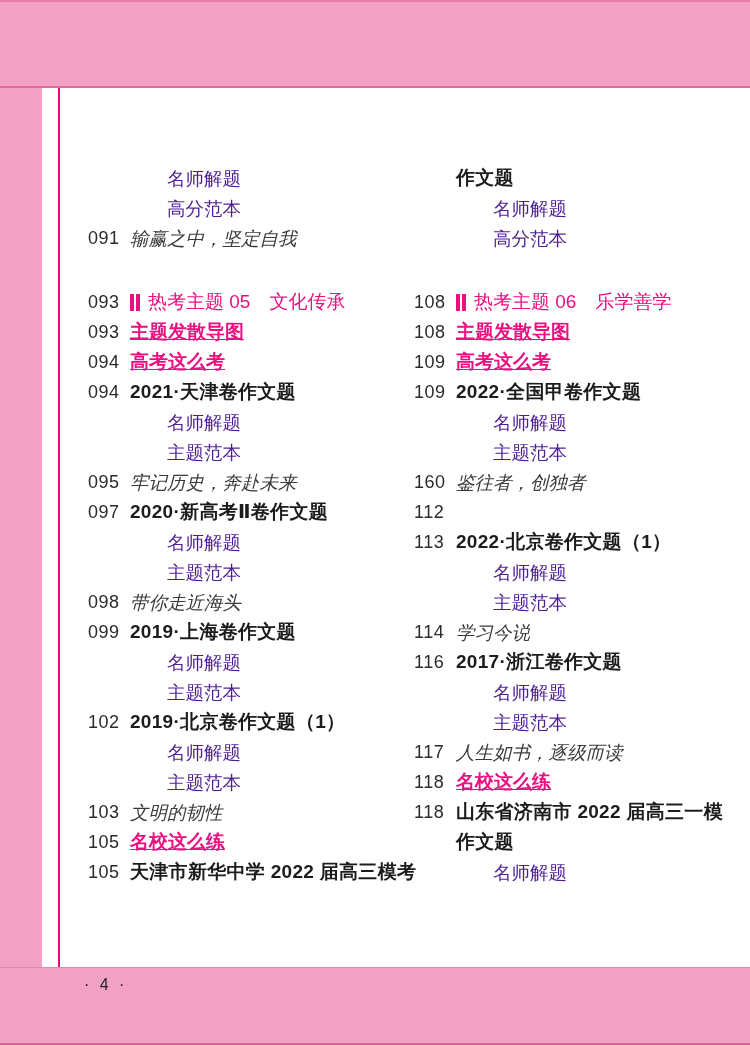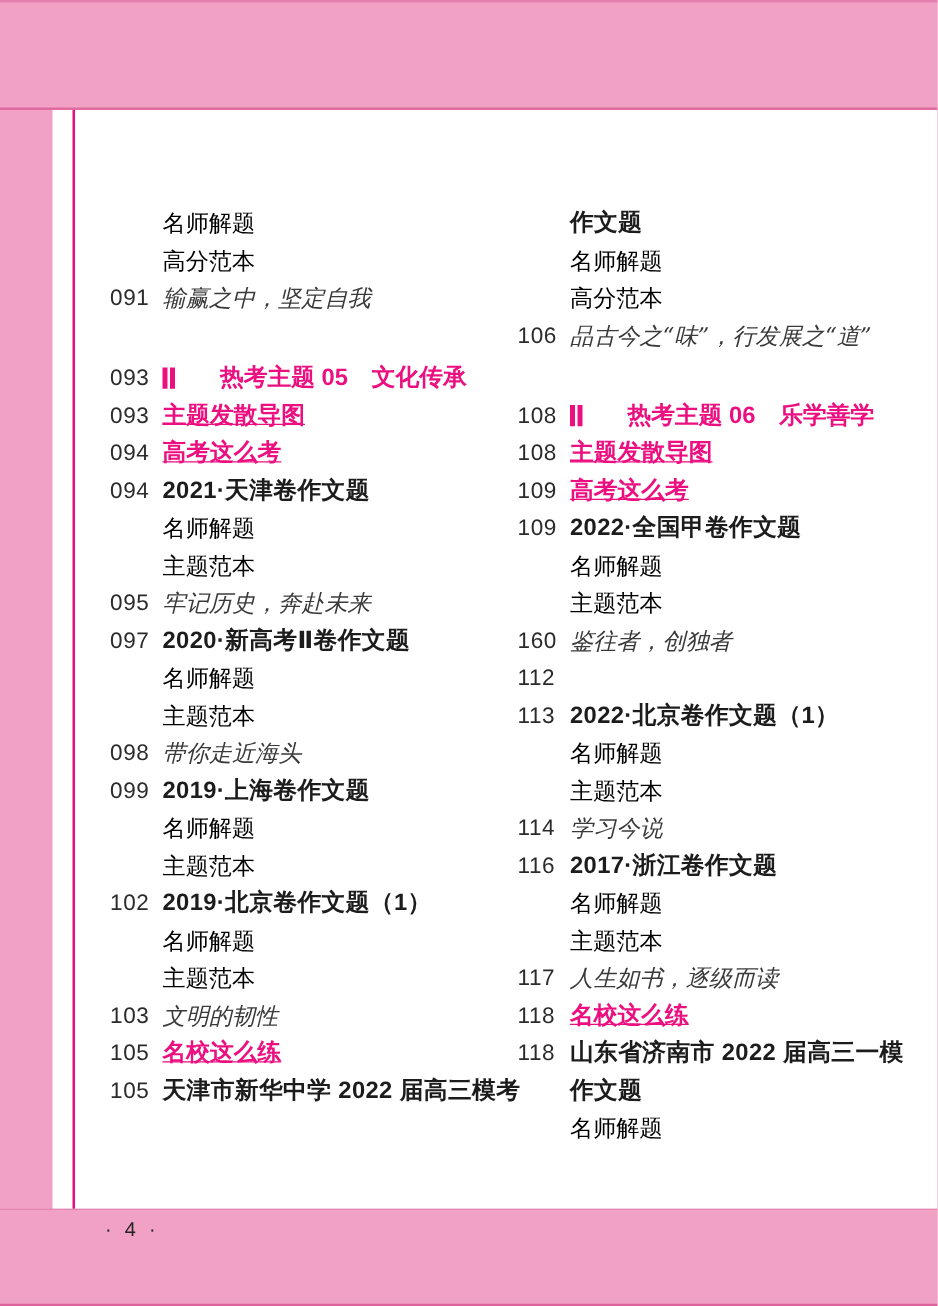--- a/index.html
+++ b/index.html
@@ -43,30 +43,30 @@
   .toc-col-right { left: 414px; width: 312px; }
   .row {
     height: 30px; display: flex; align-items: center; white-space: nowrap;
   }
   .spacer { height: 34px; }
   .num {
     width: 42px; flex: none;
     font-size: 18px; color: #2b2b2b; letter-spacing: 0.5px;
   }
   .label { font-size: 19px; color: #2b2b2b; }
-  .style-sub .label { color: #000000; font-weight: 400; font-size: 18.5px; }
+  .style-sub .label { color: #4c1d95; font-weight: 400; font-size: 18.5px; margin-left: 37px; }
   .style-exam .label, .style-school .label {
     color: #1c1c1c; font-weight: 700; letter-spacing: 0.3px;
   }
   .style-essay .label {
     font-family: "DejaVu Serif", "Liberation Serif", serif;
     font-style: italic; color: #3a3a3a; font-size: 18.5px;
   }
   .style-pink .label { color: #ec0f80; font-weight: 700; text-decoration: underline; }
-  .style-section .label { color: #ec0f80; font-weight: 700; margin-left: 28px; }
+  .style-section .label { color: #ec0f80; font-weight: 400; }
   .bars { display: inline-flex; gap: 2px; margin-right: 8px; align-items: center; }
   .bars i { display: block; width: 4px; height: 17px; background: #ec0f80; }
   .page-num {
     position: absolute; left: 84px; top: 976px;
     font-size: 16px; color: #242424; letter-spacing: 3px;
   }
 </style>
 </head>
 <body>
 
@@ -182,24 +182,20 @@
       <span class="label">作文题</span>
     </div>
     <div class="row style-sub">
       <span class="num"></span>
       <span class="label">名师解题</span>
     </div>
     <div class="row style-sub">
       <span class="num"></span>
       <span class="label">高分范本</span>
     </div>
-    <div class="row style-essay">
-      <span class="num">106</span>
-      <span class="label">品古今之“味”，行发展之“道”</span>
-    </div>
     <div class="spacer"></div>
     <div class="row style-section">
       <span class="num">108</span>
       <span class="bars">
         <i></i>
         <i></i>
       </span>
       <span class="label">热考主题 06　乐学善学</span>
     </div>
     <div class="row style-pink">

